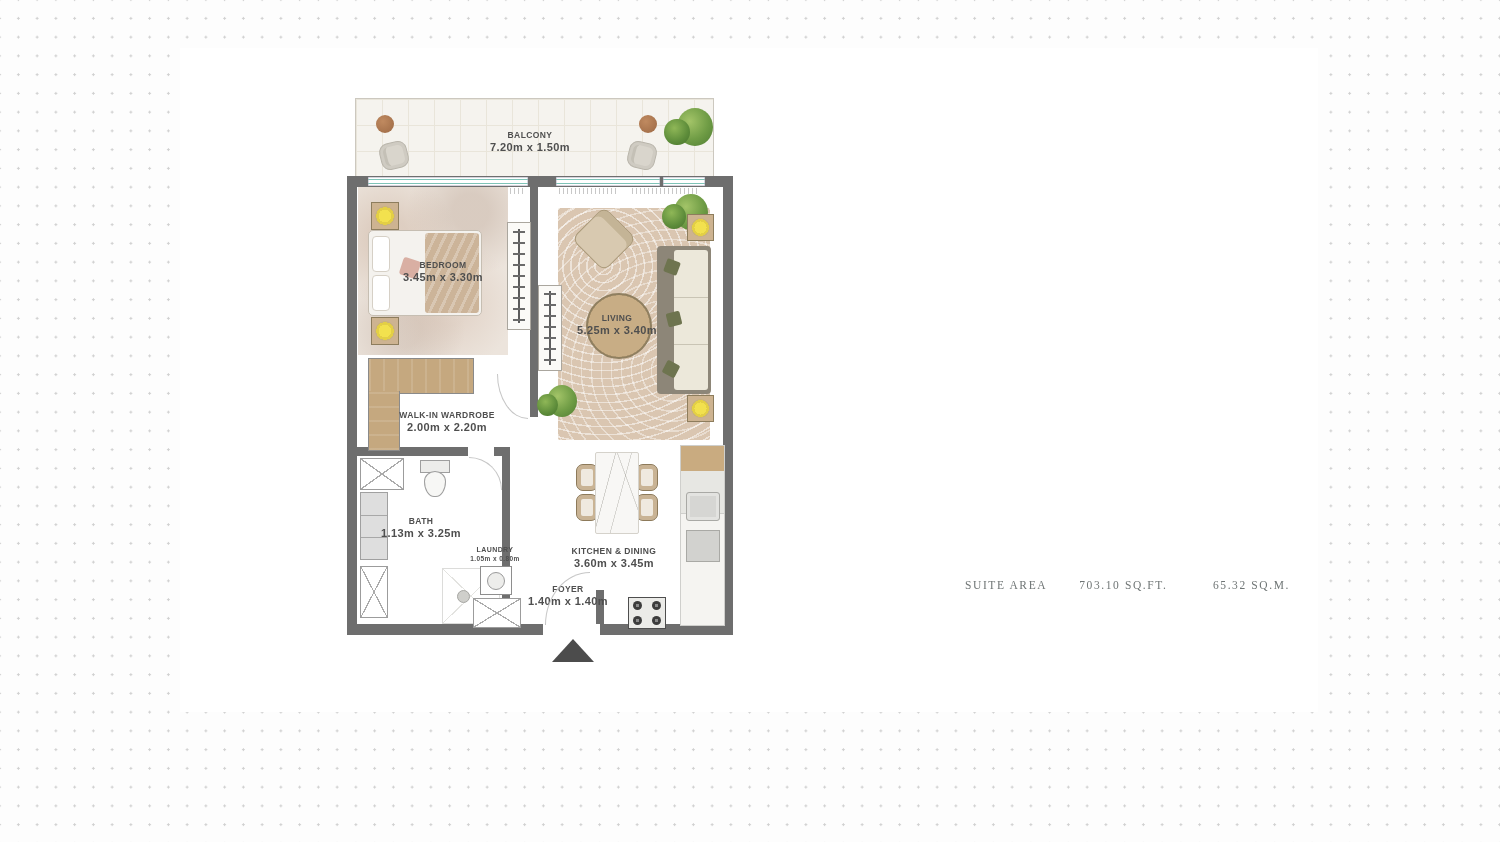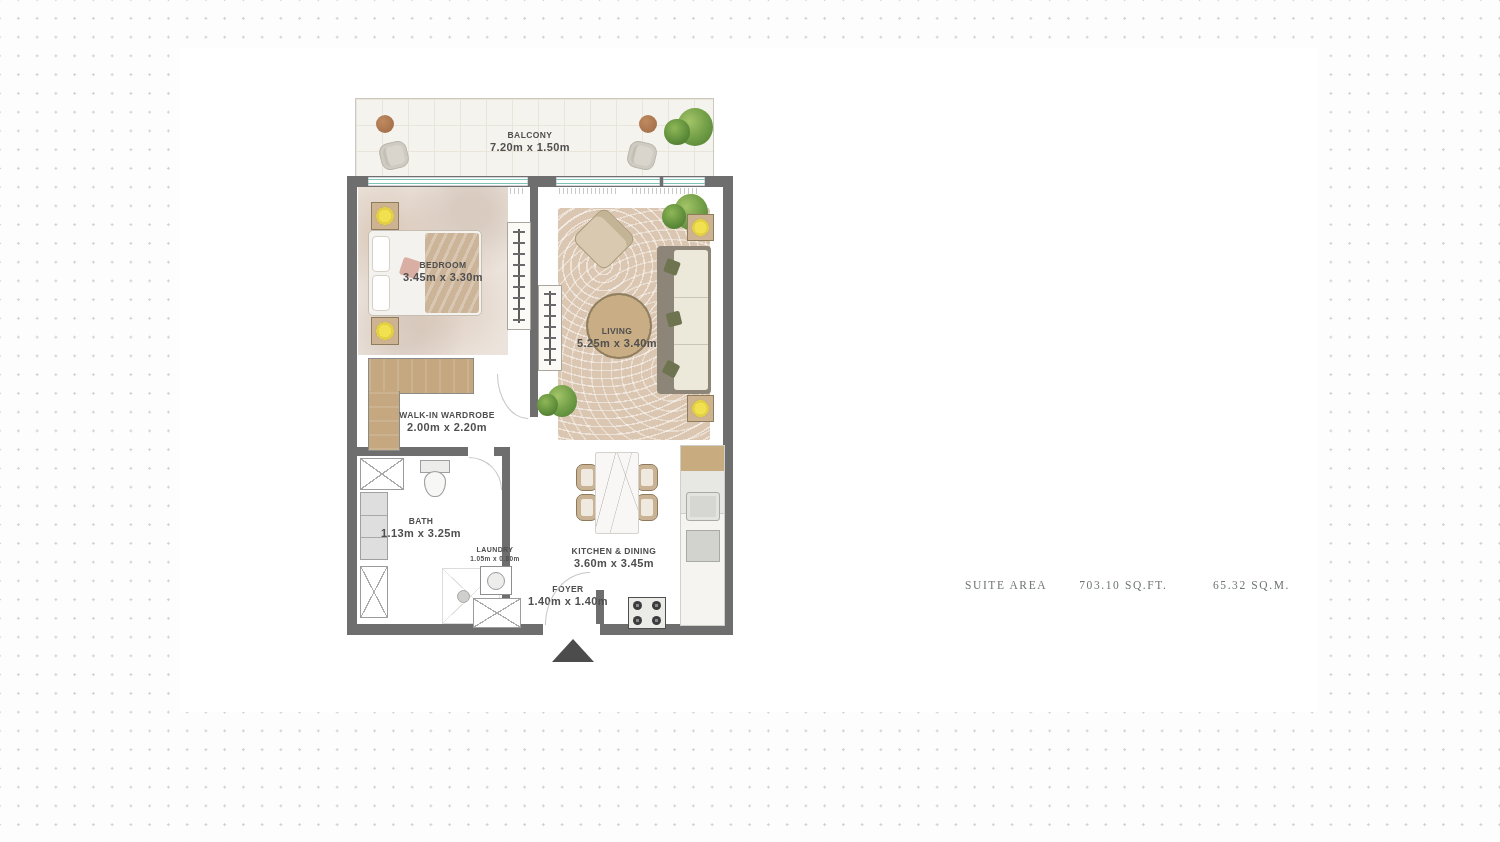--- a/index.html
+++ b/index.html
@@ -178,21 +178,21 @@
     <div class="opillow" style="left:8px;top:14px;transform:rotate(20deg);"></div>
     <div class="opillow" style="left:10px;top:66px;transform:rotate(-14deg);"></div>
     <div class="opillow" style="left:7px;top:116px;transform:rotate(28deg);"></div>
   </div>
   <div class="armchair"></div>
   <div class="coffeetable"></div>
   <div class="closet" style="left:191px;top:187px;width:22px;height:84px;">
     <div class="rod"></div>
     <div class="hangers"></div>
   </div>
-  <div class="room-label" style="left:215px;top:228px;width:110px;">
+  <div class="room-label" style="left:215px;top:215px;width:110px;">
     <span class="room-name">LIVING</span>
     <span class="room-dims">5.25m x 3.40m</span>
   </div>
 
   <div class="wardL-top"></div>
   <div class="wardL-left"></div>
   <div class="arc" style="left:150px;top:276px;width:30px;height:44px;border-right:none;border-top:none;border-bottom-left-radius:100% 100%;"></div>
   <div class="room-label" style="left:40px;top:312px;width:120px;">
     <span class="room-name">WALK-IN WARDROBE</span>
     <span class="room-dims">2.00m x 2.20m</span>

